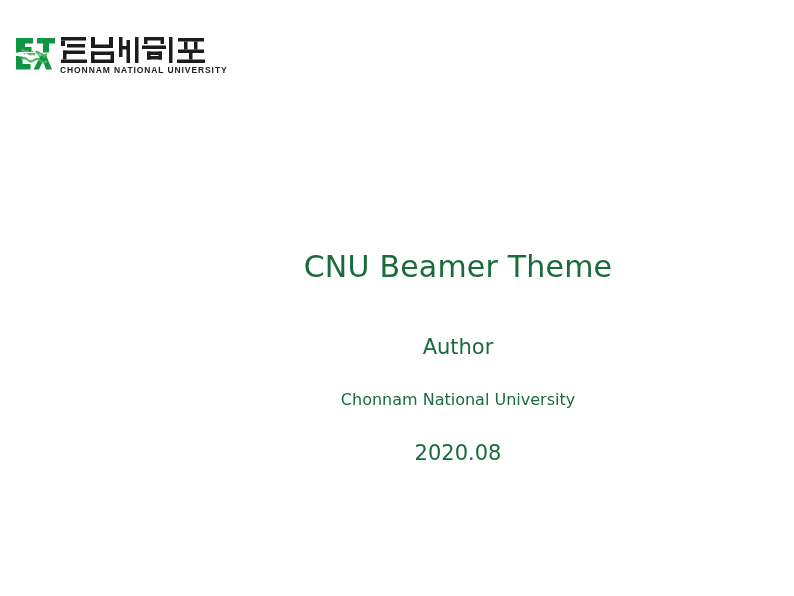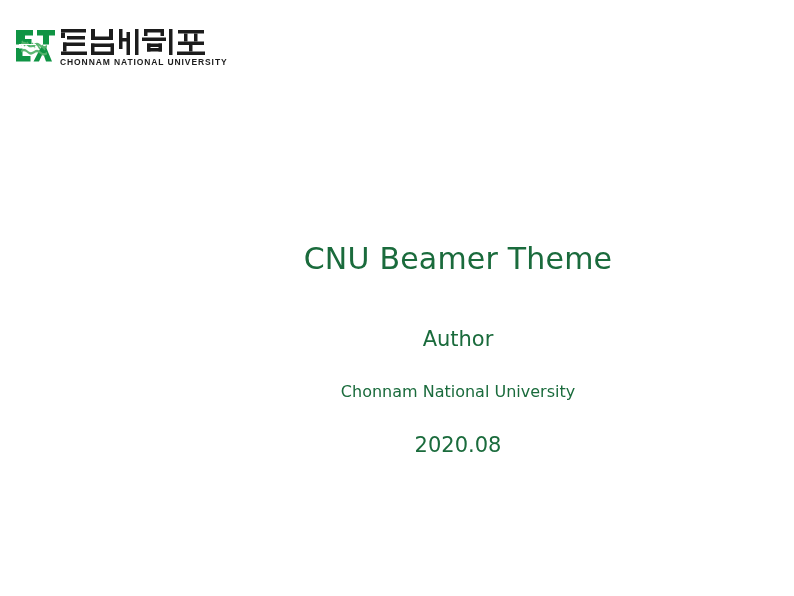--- a/index.html
+++ b/index.html
@@ -11,21 +11,21 @@
   body {
     font-family: "DejaVu Sans", "Liberation Sans", sans-serif;
   }
 
   .slide {
     position: relative;
     width: 794px;
     height: 476px;
     background: #ffffff;
     overflow: hidden;
-    margin: 8px auto;
+    margin: 16px auto;
   }
 
   
   .logo {
     position: absolute;
     left: 15px;
     top: 18px;
     width: 200px;
     height: 44px;
     display: flex;

